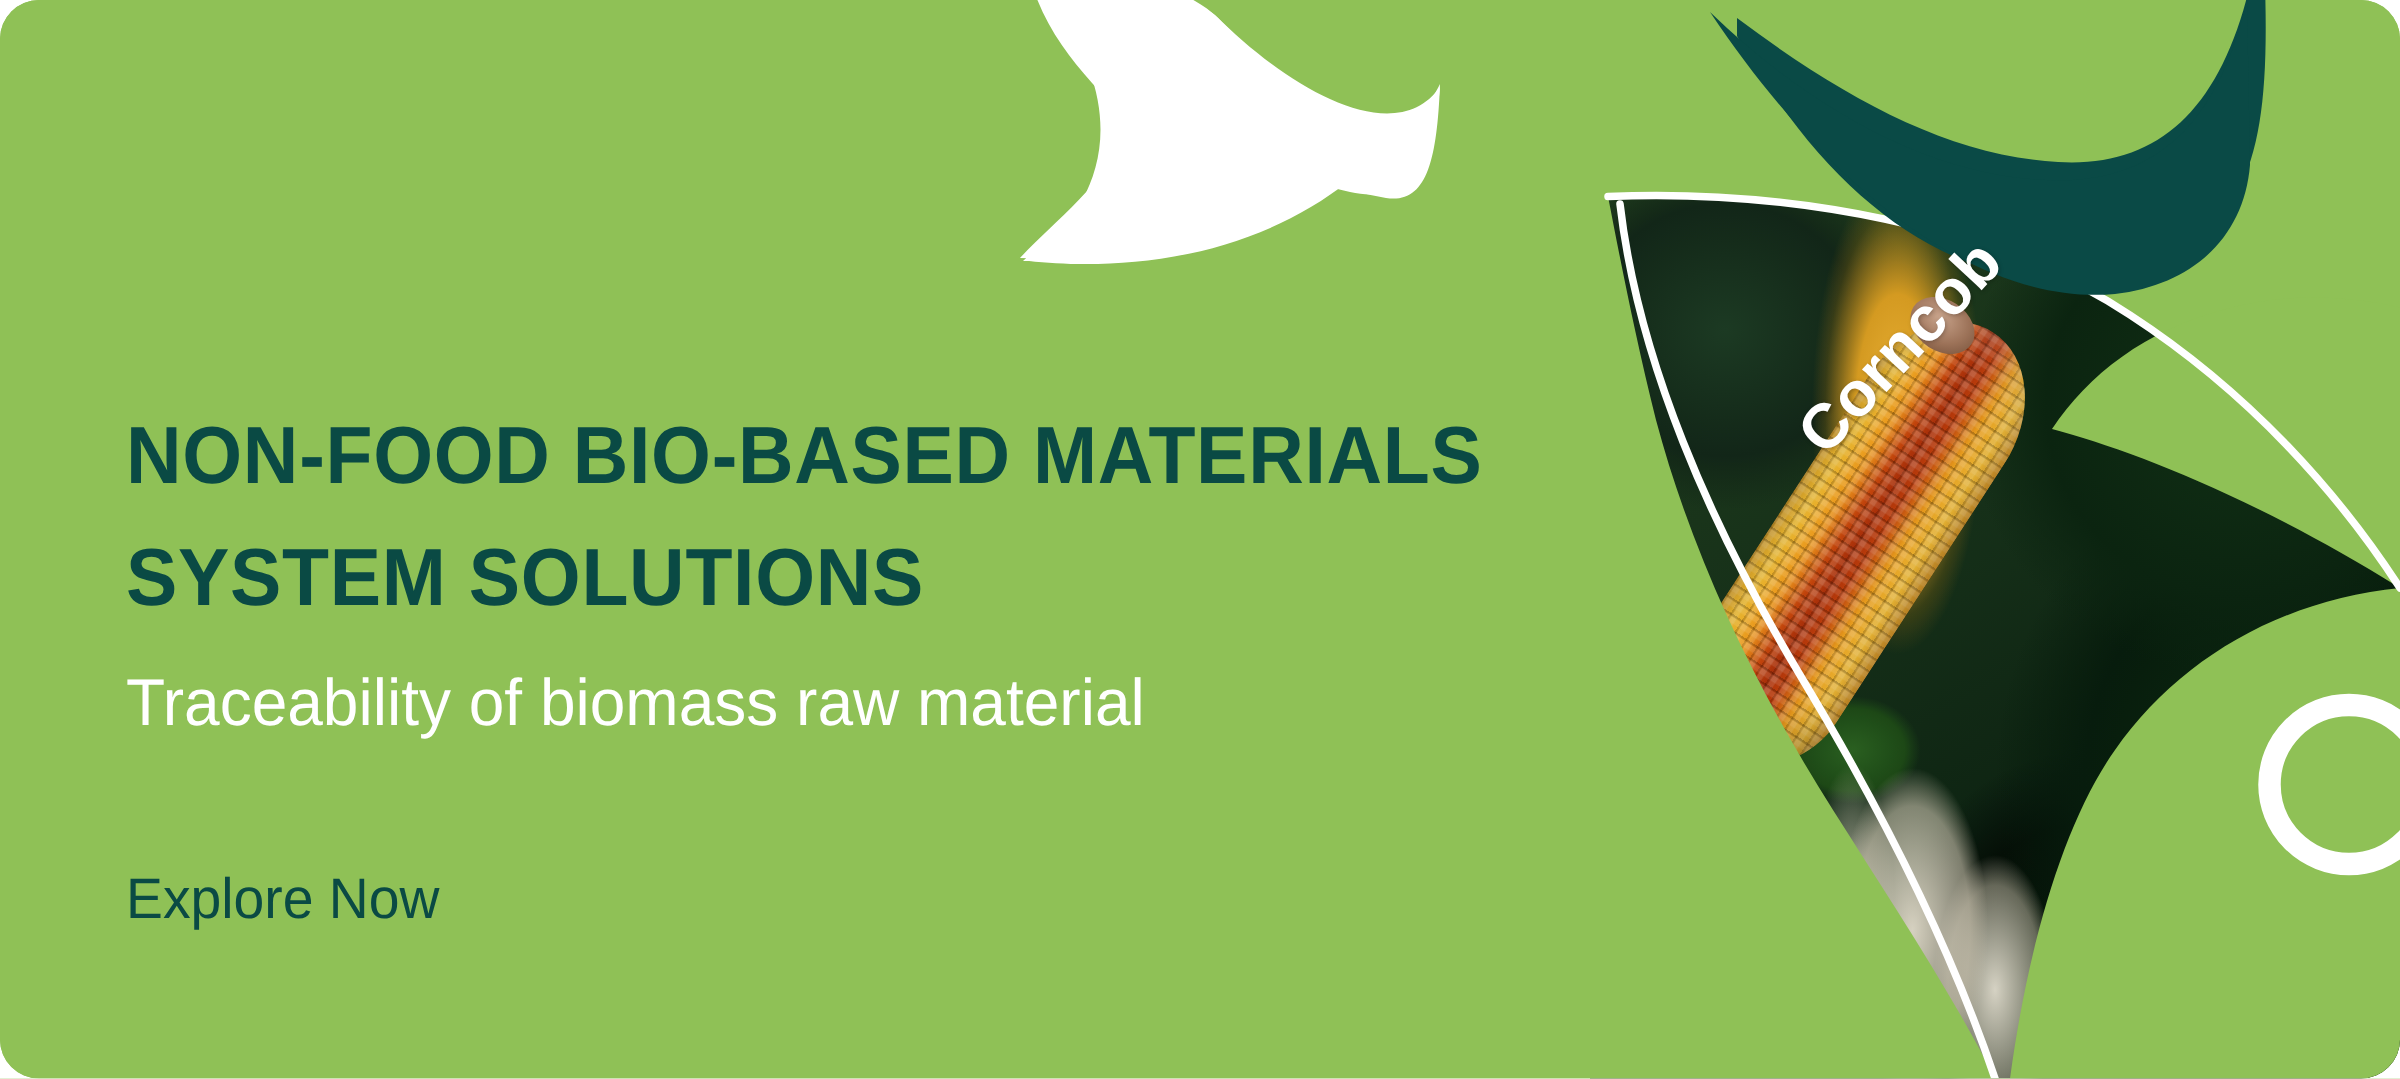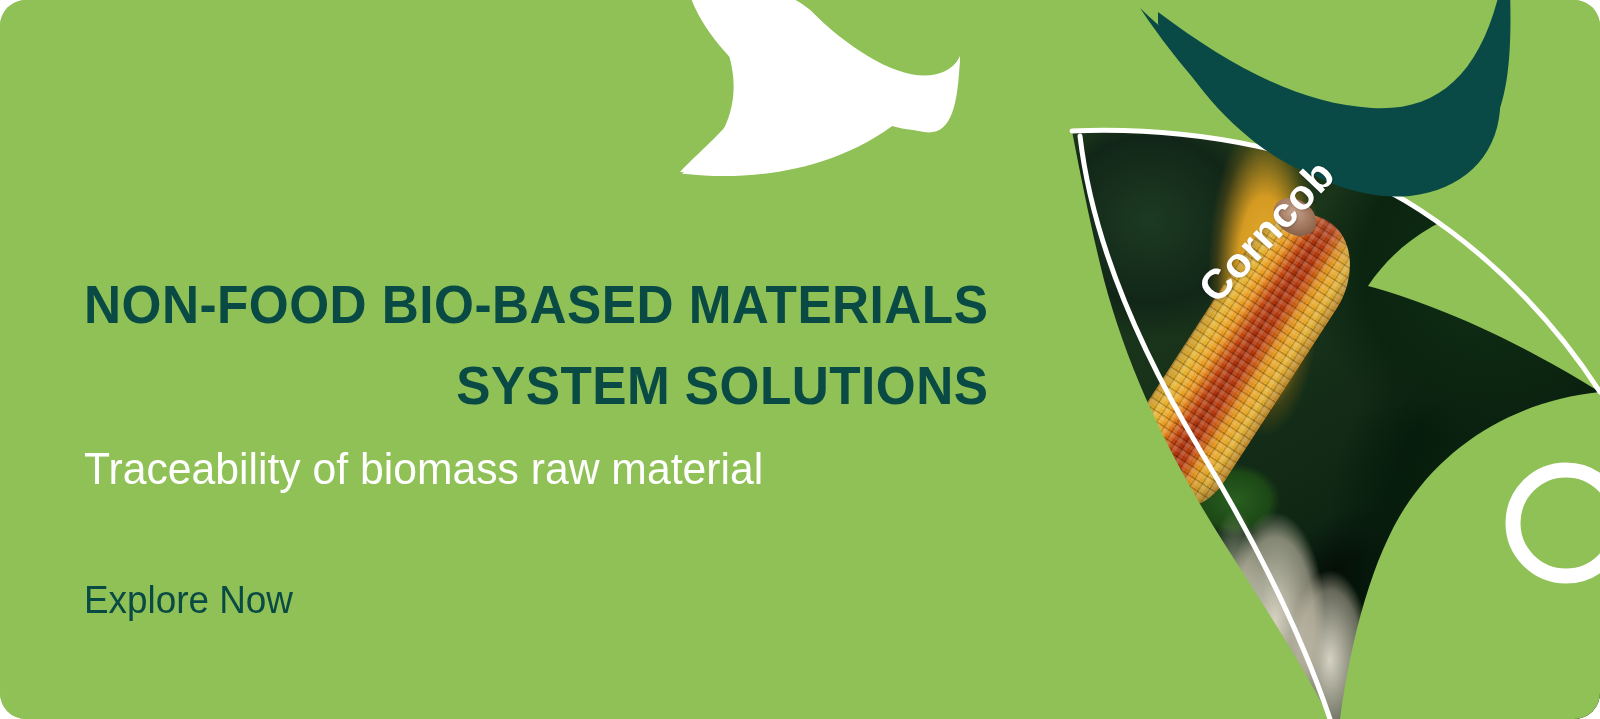--- a/index.html
+++ b/index.html
@@ -103,21 +103,20 @@
     top: 0; left: 0;
   }
 
   
   #content {
     position: absolute;
     left: 84px;
     top: 0;
     width: 1000px;
     height: 719px;
-    text-align: right;
   }
   #headline {
     position: absolute;
     top: 264px;
     left: 0;
     margin: 0;
     color: #0A4A44;
     font-family: "Liberation Sans", sans-serif;
     font-weight: bold;
     font-size: 54px;

